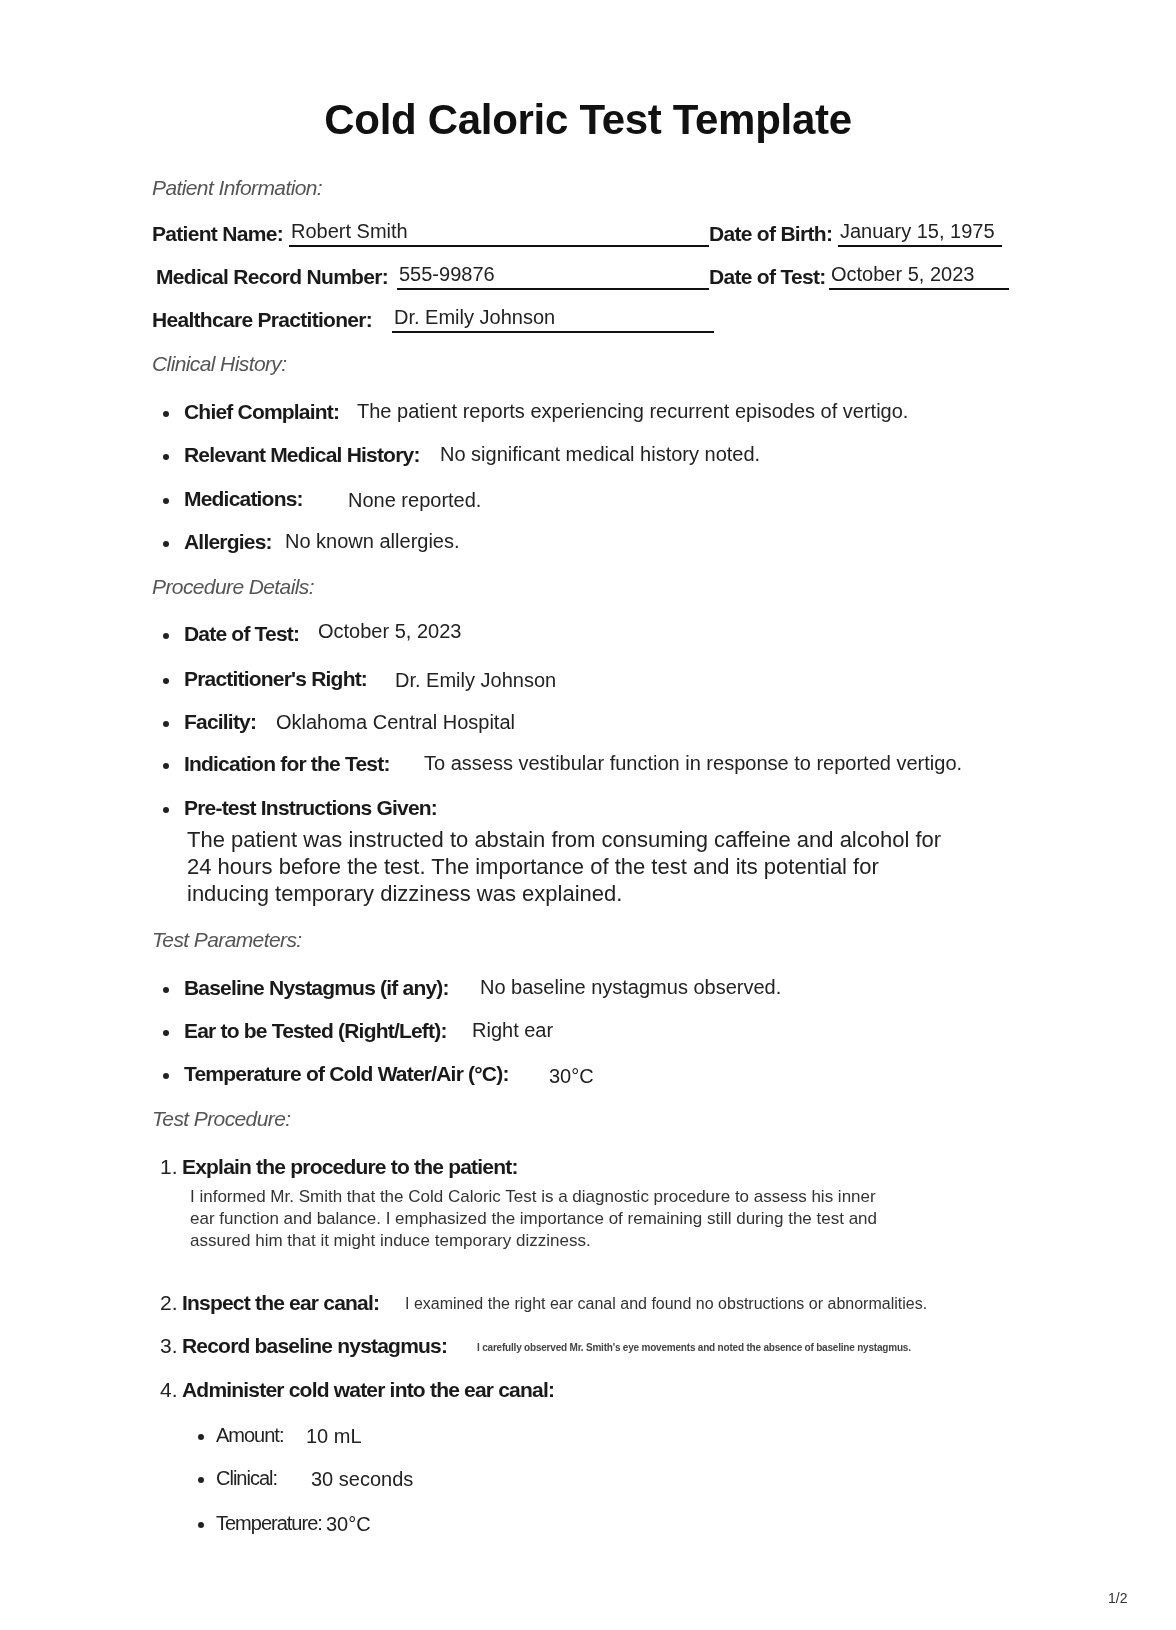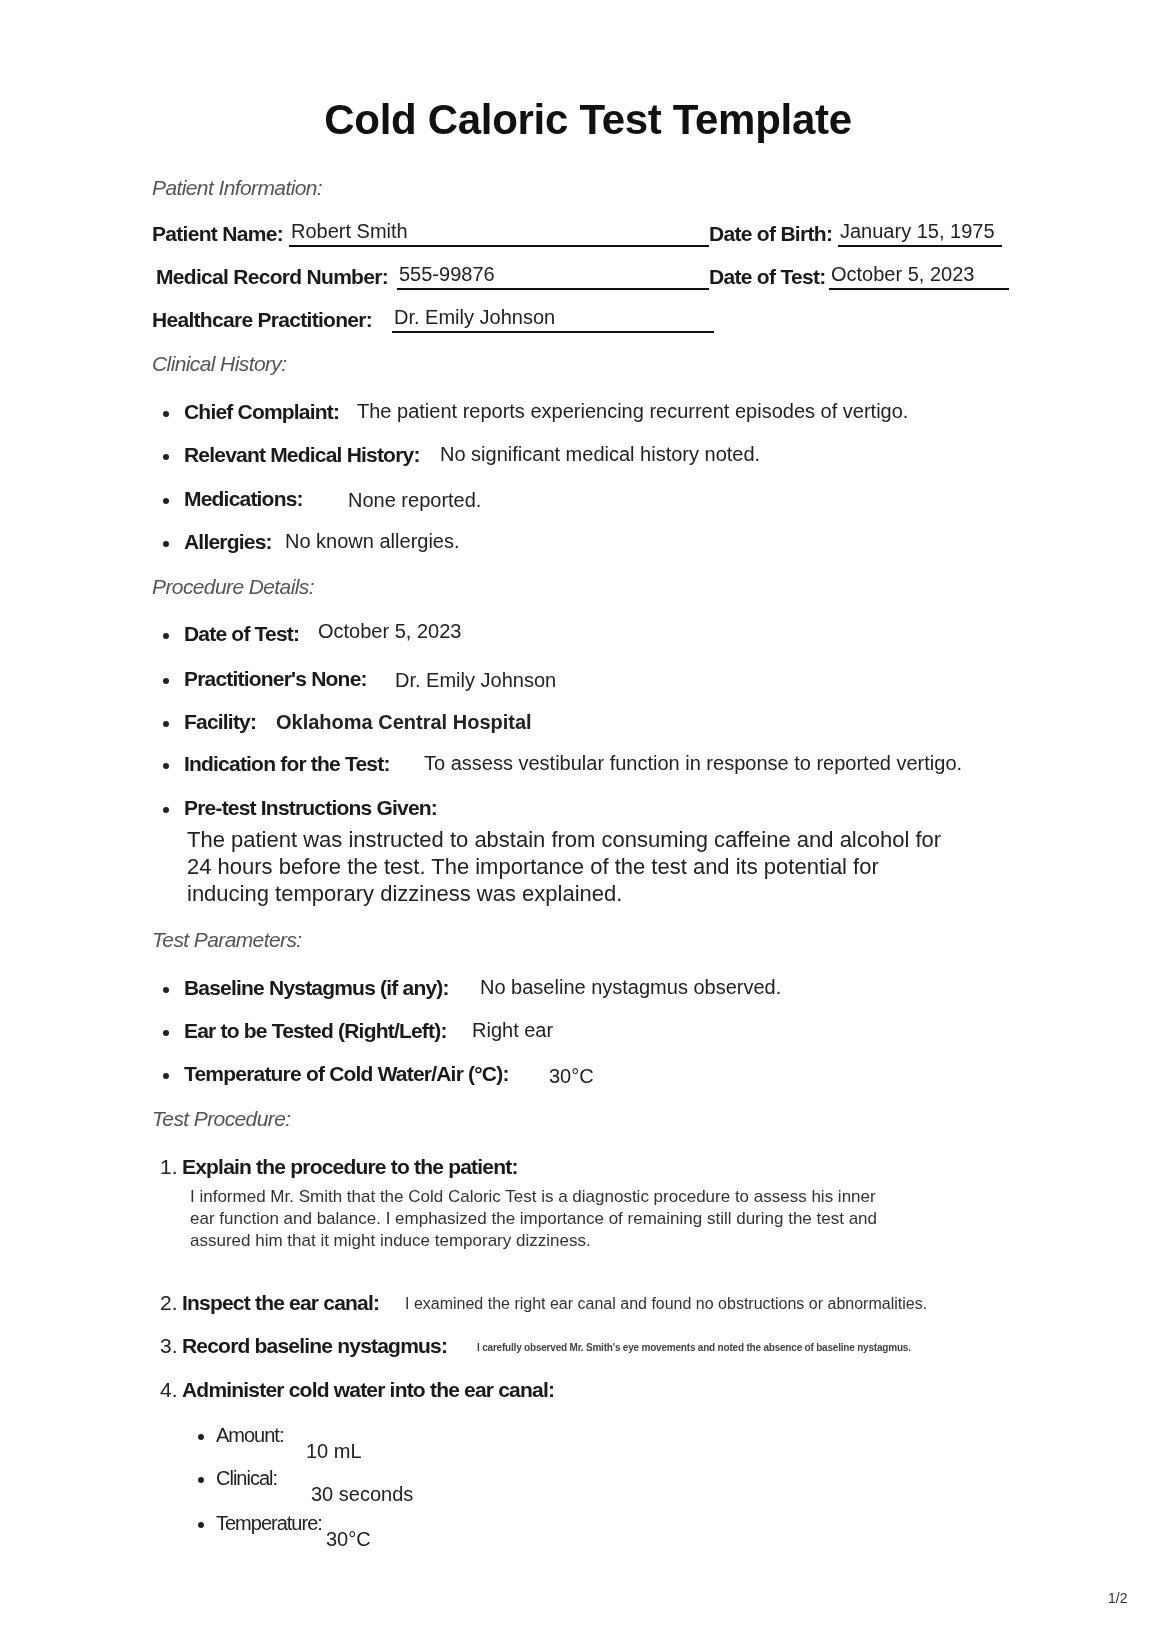--- a/index.html
+++ b/index.html
@@ -167,21 +167,21 @@
     }
     .sub-label {
       position: absolute;
       left: 18px;
       top: 0;
       letter-spacing: -1px;
       color: #222;
     }
     .sub-value {
       position: absolute;
-      top: 16px;
+      top: 1px;
       color: #222;
     }
     .page-num {
       position: absolute;
       left: 1108px;
       top: 1590px;
       font-size: 14px;
       color: #333;
     }
   </style>
@@ -241,27 +241,27 @@
   <div class="section-heading" style="top:575px;">Procedure Details:</div>
 
   <div class="bullet-list" style="top:0;">
     <div class="bullet-item" style="top:622px;">
       <span class="bullet-dot"></span>
       <span class="bullet-label">Date of Test:</span>
       <span class="bullet-value" style="left:166px; top:-2px;">October 5, 2023</span>
     </div>
     <div class="bullet-item" style="top:667px;">
       <span class="bullet-dot"></span>
-      <span class="bullet-label">Practitioner's None:</span>
+      <span class="bullet-label">Practitioner's Right:</span>
       <span class="bullet-value" style="left:243px; top:2px;">Dr. Emily Johnson</span>
     </div>
     <div class="bullet-item" style="top:710px;">
       <span class="bullet-dot"></span>
       <span class="bullet-label">Facility:</span>
-      <span class="bullet-value" style="left:124px; top:1px;font-weight:bold;">Oklahoma Central Hospital</span>
+      <span class="bullet-value" style="left:124px; top:1px;">Oklahoma Central Hospital</span>
     </div>
     <div class="bullet-item" style="top:752px;">
       <span class="bullet-dot"></span>
       <span class="bullet-label">Indication for the Test:</span>
       <span class="bullet-value" style="left:272px;">To assess vestibular function in response to reported vertigo.</span>
     </div>
     <div class="bullet-item" style="top:796px;">
       <span class="bullet-dot"></span>
       <span class="bullet-label">Pre-test Instructions Given:</span>
     </div>

